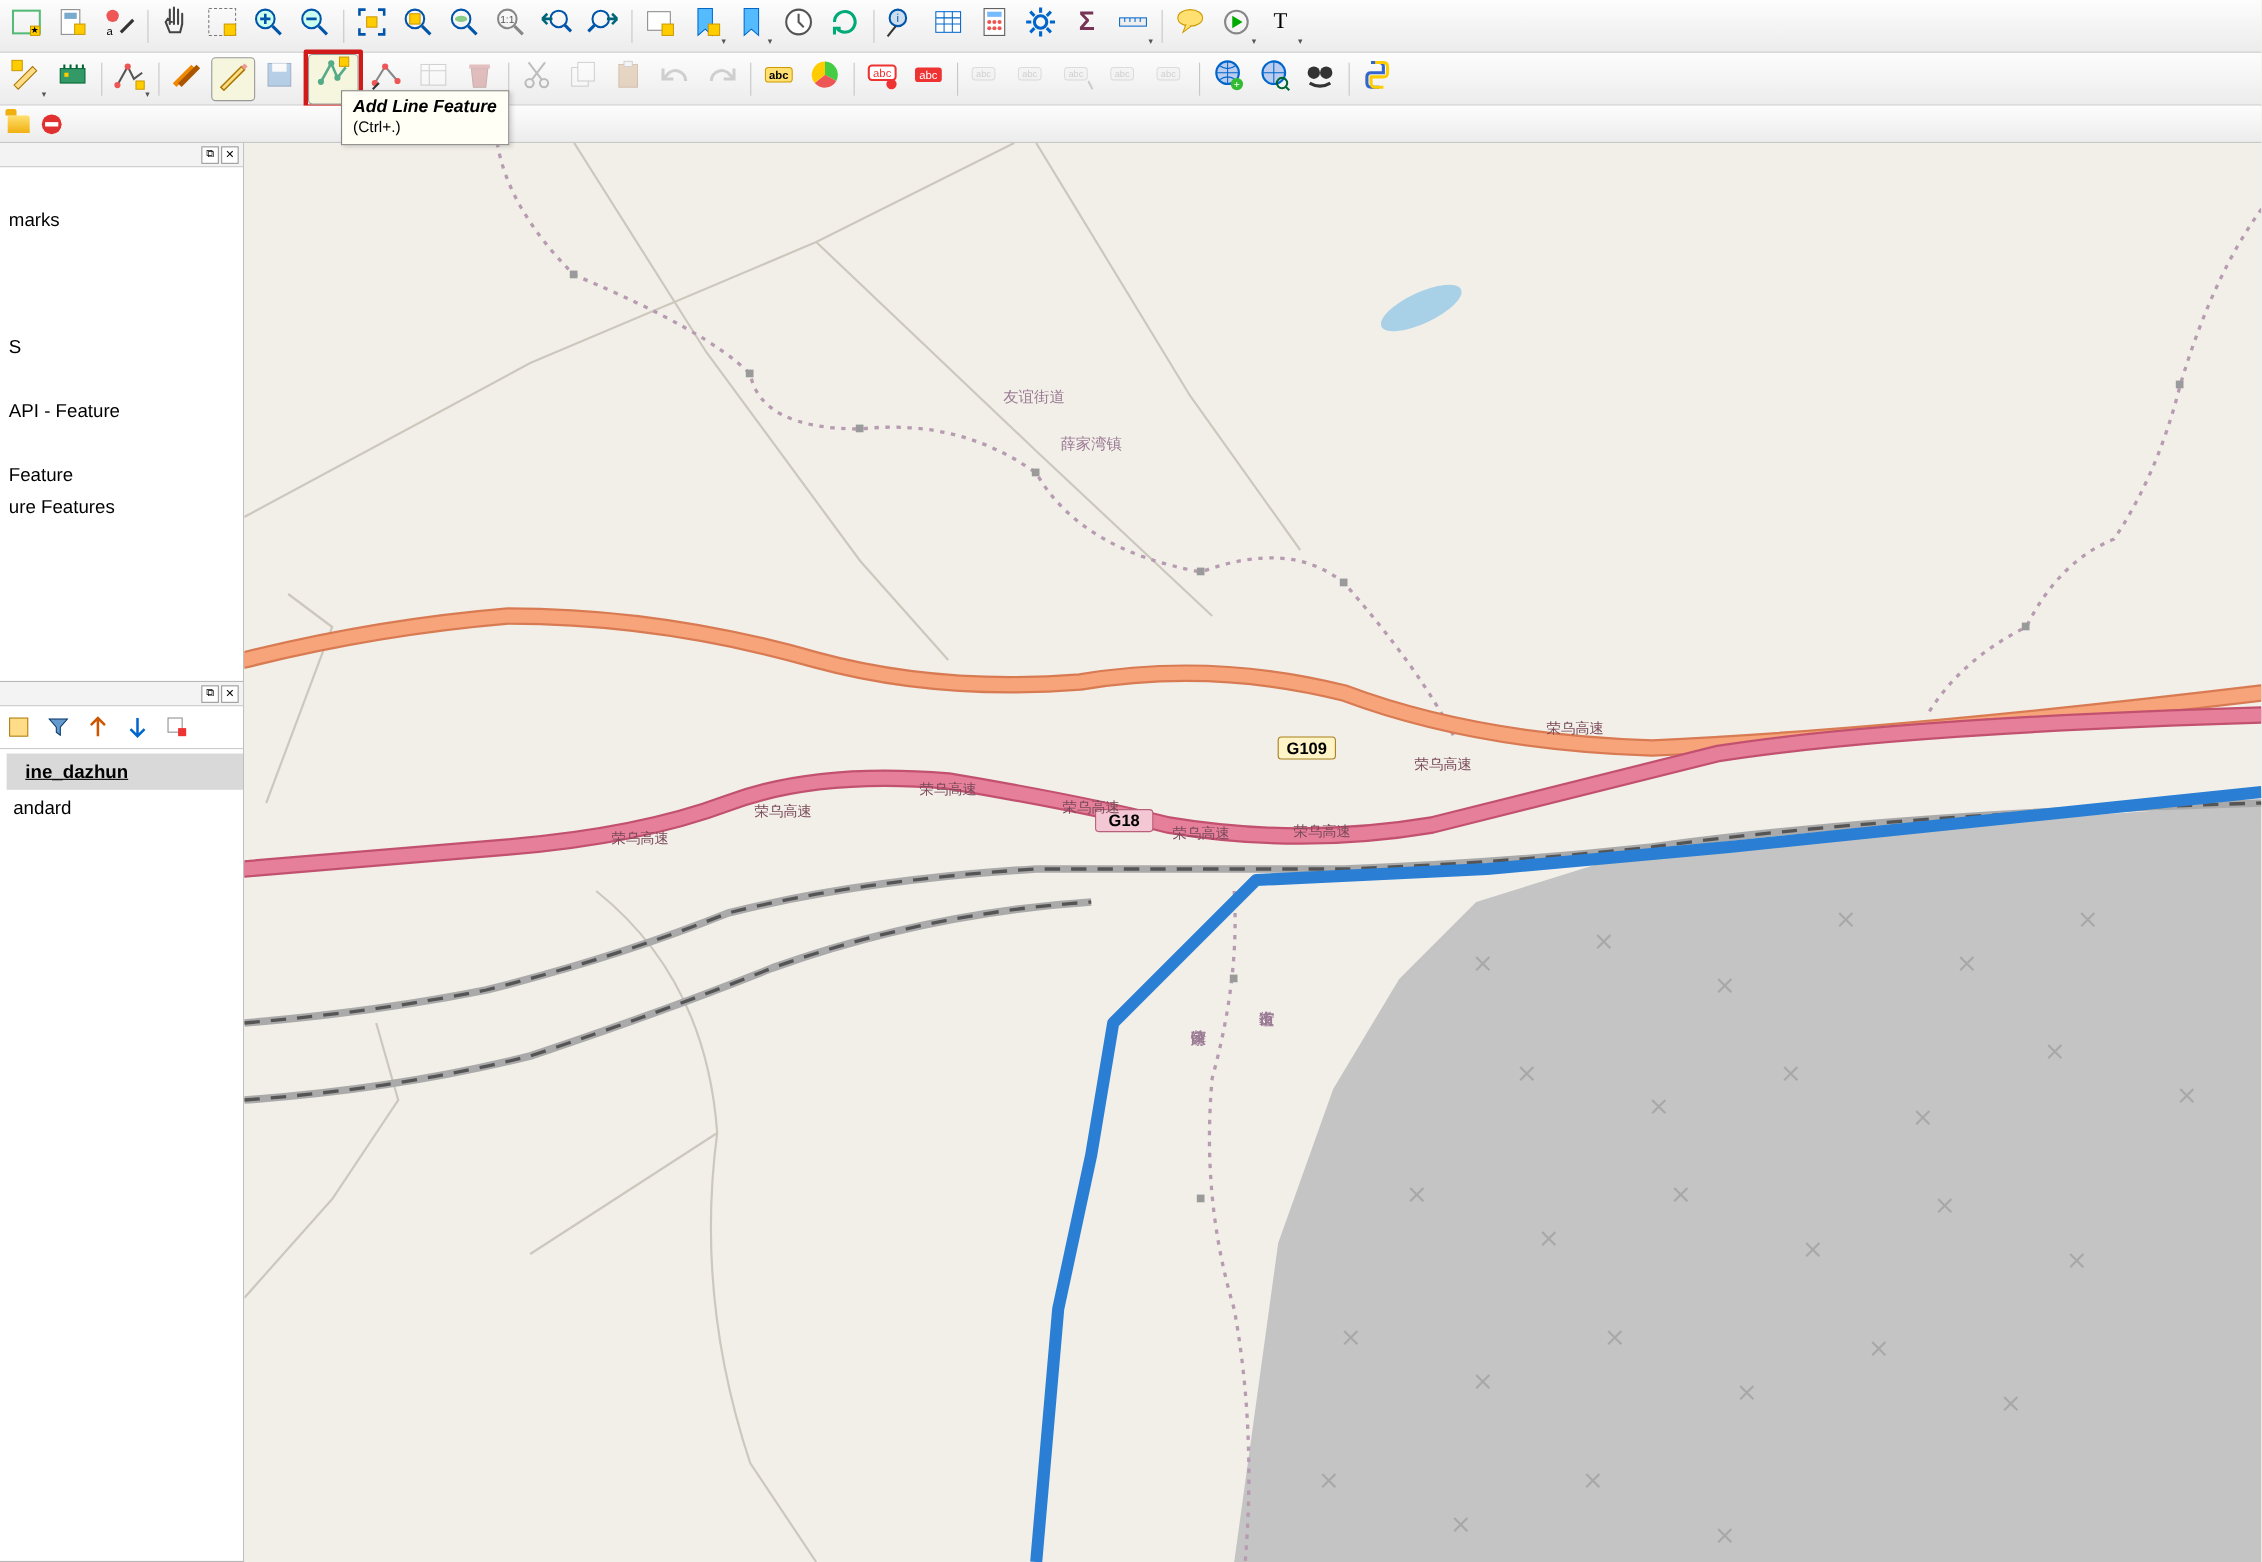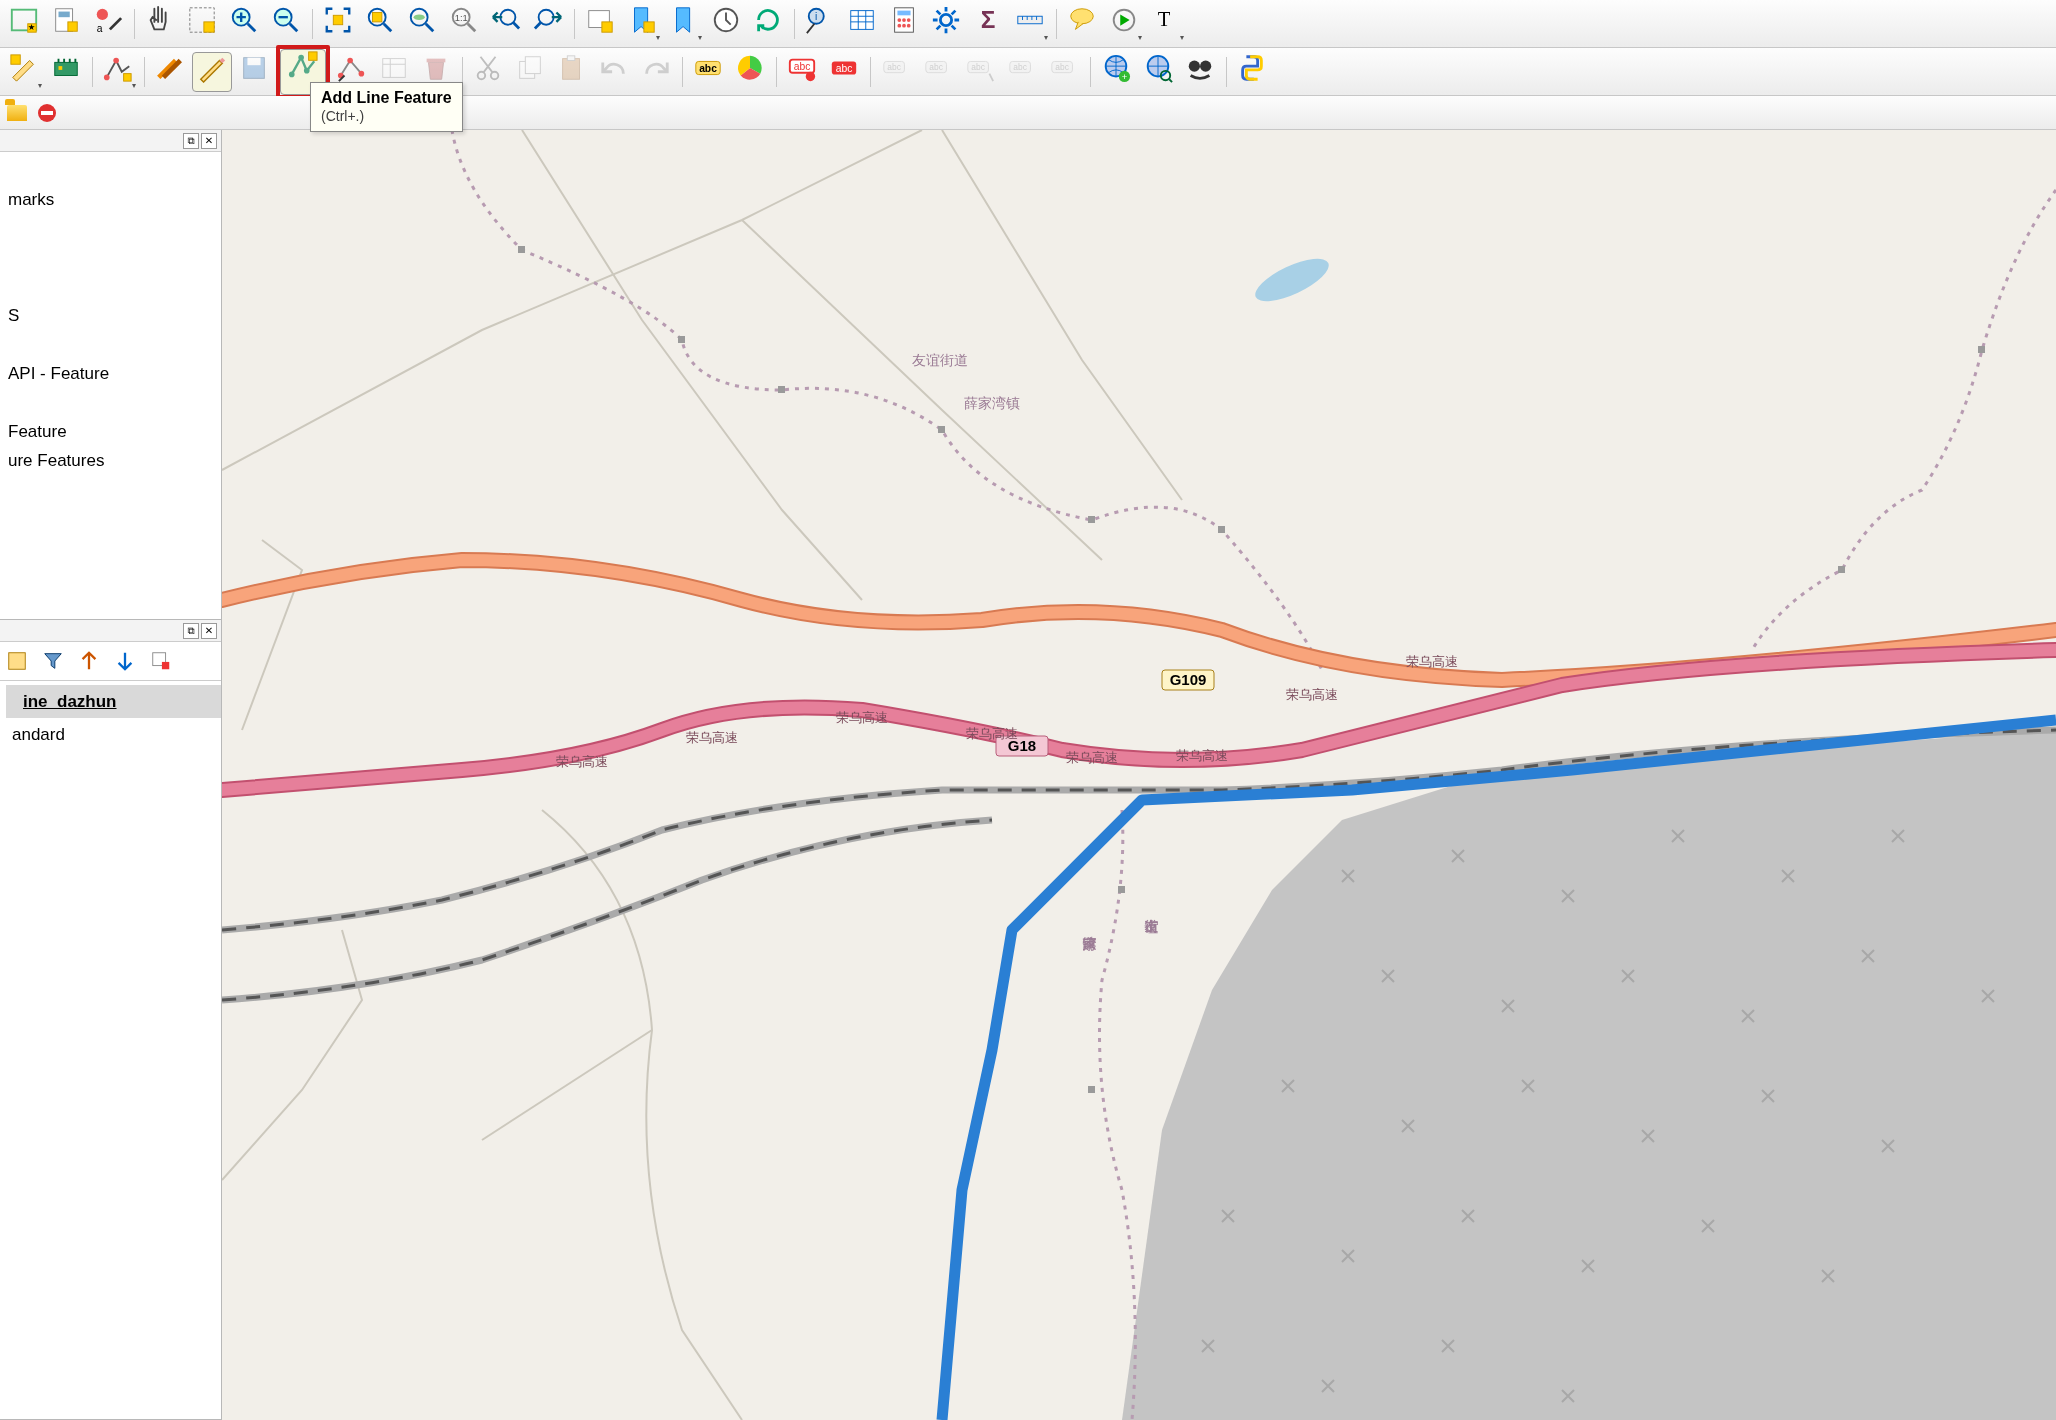--- a/index.html
+++ b/index.html
@@ -11,22 +11,22 @@
   .tbtn { width: 40px; height: 40px; display:flex; align-items:flex-start; justify-content:center; border:1px solid transparent; border-radius:4px; position:relative; }
   .tbtn.disabled { opacity:.35; pointer-events:none; }
   .tbtn.active { background:#f6f6de; border:1px solid #999; }
   .tbtn .dd { position:absolute; right:1px; bottom:1px; font-size:8px; color:#555; }
   .sep { width:8px; height:40px; display:flex; align-items:center; justify-content:center; }
   .sep::before { content:""; width:1px; height:30px; background:#c7c7c7; }
   .highlight-box { border:4px solid #d11a1a; border-radius:2px; padding:0; }
 
   
   .tooltip { position:absolute; left:310px; top:82px; background:#fffff5; border:1px solid #888; padding:6px 10px 6px 10px; font-size:16px; box-shadow:2px 2px 4px rgba(0,0,0,.15); z-index:50; }
-  .tooltip b { font-weight:600; }
-  .tooltip .shortcut { font-size:14px; color:#404040; }
+  .tooltip b { font-weight:600;font-style:italic; }
+  .tooltip .shortcut { font-size:14px; color:#000000; }
 
   
   .main { flex:1; display:flex; min-height:0; }
   .sidebar { width:222px; background:#fff; border-right:1px solid #b8b8b8; display:flex; flex-direction:column; }
   .panel { border-bottom:1px solid #b8b8b8; display:flex; flex-direction:column; }
   .panel-header { height:22px; background:#f3f3f3; display:flex; justify-content:flex-end; align-items:center; padding-right:4px; gap:2px; border-bottom:1px solid #ccc;}
   .panel-header .pbtn { width:16px; height:16px; border:1px solid #999; font-size:10px; display:flex; align-items:center; justify-content:center; background:#fff;}
   .panel-body { flex:1; overflow:auto; font-size:17px; line-height:29px; padding:4px 0 4px 6px; position:relative;}
   .panel-body::-webkit-scrollbar{width:16px;background:#f0f0f0;}
   .panel-body::-webkit-scrollbar-thumb{background:#c0c0c0;border:1px solid #999;}

